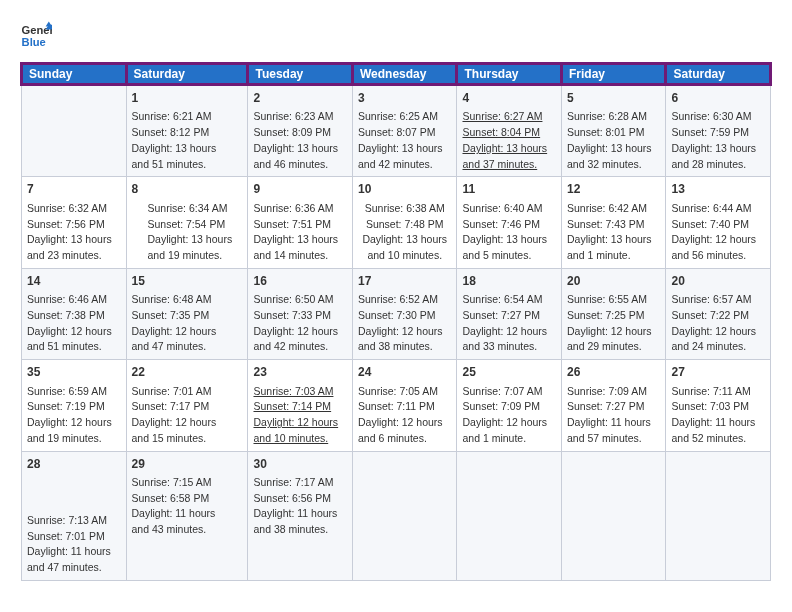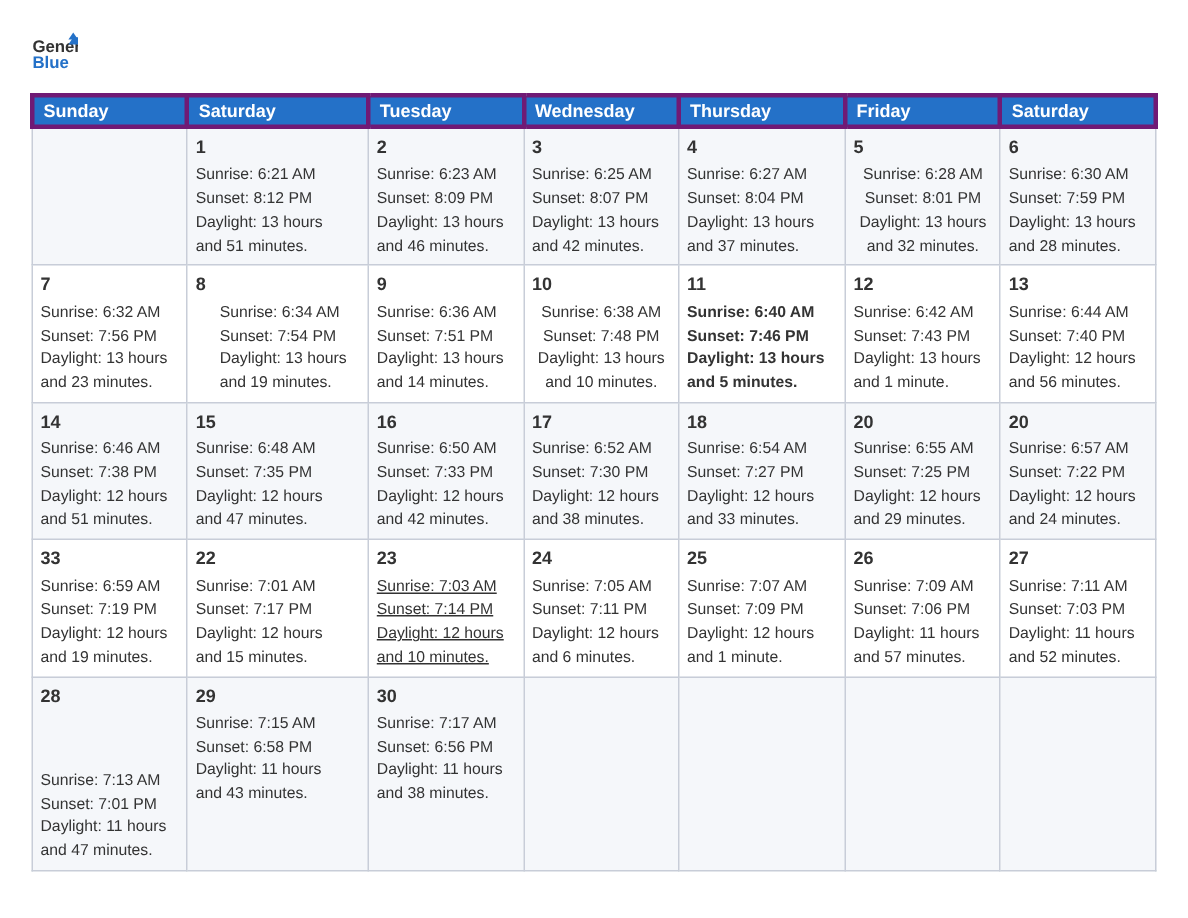--- a/index.html
+++ b/index.html
@@ -132,28 +132,28 @@
         </td>
         <td>
           <span class="day-num">3</span>
           <div class="day-info" style="white-space: pre-line;">Sunrise: 6:25 AM
 Sunset: 8:07 PM
 Daylight: 13 hours
 and 42 minutes.</div>
         </td>
         <td>
           <span class="day-num">4</span>
-          <div class="day-info" style="white-space: pre-line;">Sunrise: 6:27 AM
+          <div class="day-info" style="white-space: pre-line; text-decoration: underline;">Sunrise: 6:27 AM
 Sunset: 8:04 PM
 Daylight: 13 hours
 and 37 minutes.</div>
         </td>
         <td>
           <span class="day-num">5</span>
-          <div class="day-info" style="white-space: pre-line; text-align: center;">Sunrise: 6:28 AM
+          <div class="day-info" style="white-space: pre-line;">Sunrise: 6:28 AM
 Sunset: 8:01 PM
 Daylight: 13 hours
 and 32 minutes.</div>
         </td>
         <td>
           <span class="day-num">6</span>
           <div class="day-info" style="white-space: pre-line;">Sunrise: 6:30 AM
 Sunset: 7:59 PM
 Daylight: 13 hours
 and 28 minutes.</div>
@@ -183,21 +183,21 @@
         </td>
         <td>
           <span class="day-num">10</span>
           <div class="day-info" style="white-space: pre-line; text-align: center;">Sunrise: 6:38 AM
 Sunset: 7:48 PM
 Daylight: 13 hours
 and 10 minutes.</div>
         </td>
         <td>
           <span class="day-num">11</span>
-          <div class="day-info" style="white-space: pre-line; font-weight: bold;">Sunrise: 6:40 AM
+          <div class="day-info" style="white-space: pre-line;">Sunrise: 6:40 AM
 Sunset: 7:46 PM
 Daylight: 13 hours
 and 5 minutes.</div>
         </td>
         <td>
           <span class="day-num">12</span>
           <div class="day-info" style="white-space: pre-line;">Sunrise: 6:42 AM
 Sunset: 7:43 PM
 Daylight: 13 hours
 and 1 minute.</div>
@@ -256,21 +256,21 @@
         <td>
           <span class="day-num">20</span>
           <div class="day-info" style="white-space: pre-line;">Sunrise: 6:57 AM
 Sunset: 7:22 PM
 Daylight: 12 hours
 and 24 minutes.</div>
         </td>
       </tr>
       <tr>
         <td>
-          <span class="day-num">33</span>
+          <span class="day-num">35</span>
           <div class="day-info" style="white-space: pre-line;">Sunrise: 6:59 AM
 Sunset: 7:19 PM
 Daylight: 12 hours
 and 19 minutes.</div>
         </td>
         <td>
           <span class="day-num">22</span>
           <div class="day-info" style="white-space: pre-line;">Sunrise: 7:01 AM
 Sunset: 7:17 PM
 Daylight: 12 hours
@@ -293,21 +293,21 @@
         <td>
           <span class="day-num">25</span>
           <div class="day-info" style="white-space: pre-line;">Sunrise: 7:07 AM
 Sunset: 7:09 PM
 Daylight: 12 hours
 and 1 minute.</div>
         </td>
         <td>
           <span class="day-num">26</span>
           <div class="day-info" style="white-space: pre-line;">Sunrise: 7:09 AM
-Sunset: 7:06 PM
+Sunset: 7:27 PM
 Daylight: 11 hours
 and 57 minutes.</div>
         </td>
         <td>
           <span class="day-num">27</span>
           <div class="day-info" style="white-space: pre-line;">Sunrise: 7:11 AM
 Sunset: 7:03 PM
 Daylight: 11 hours
 and 52 minutes.</div>
         </td>

